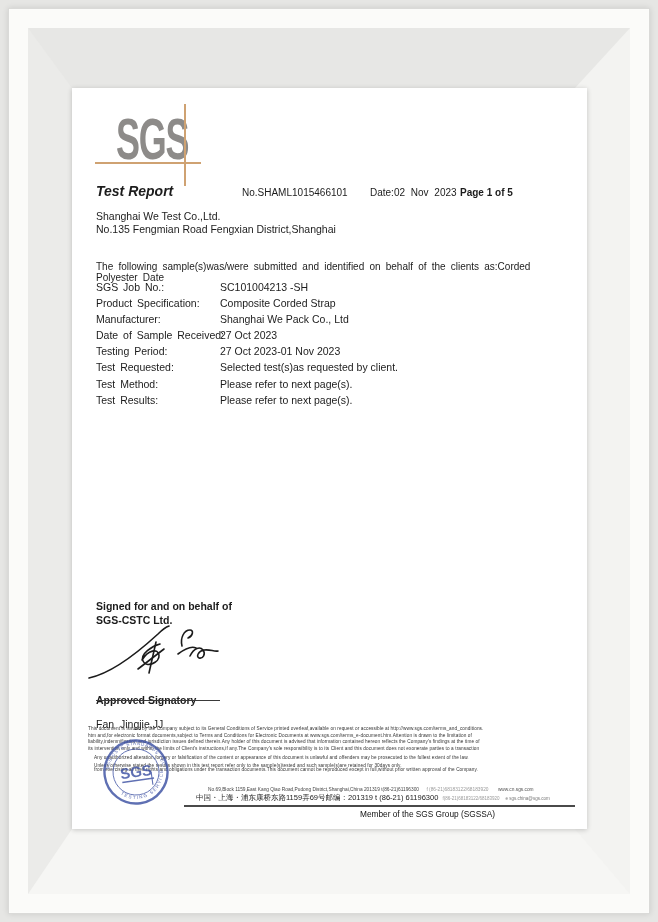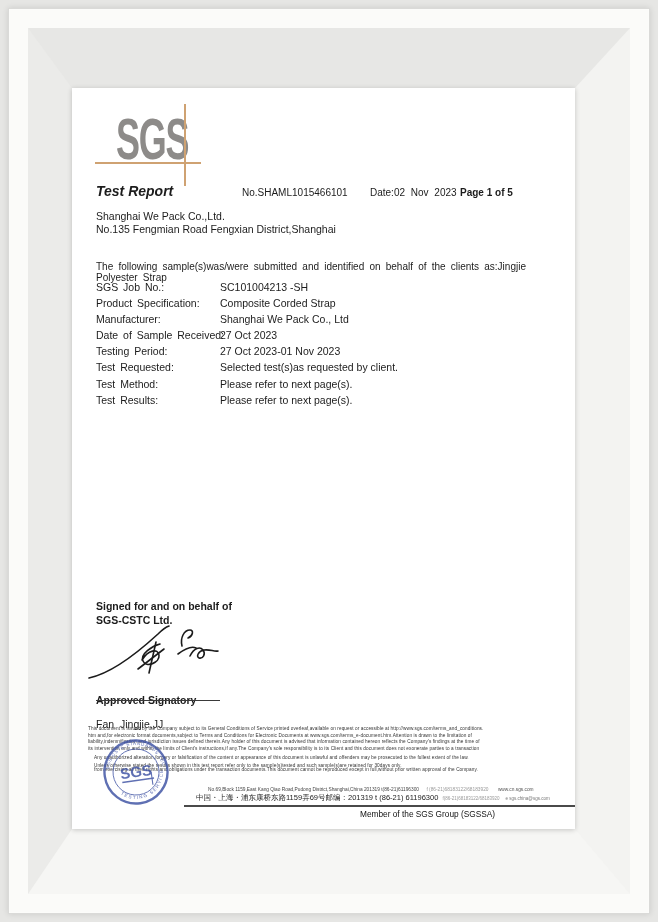--- a/index.html
+++ b/index.html
@@ -1,21 +1,21 @@
 <!DOCTYPE html>
 <html><head>
 <meta charset="utf-8">
 <title>Test Report</title>
 <style>
   html,body{margin:0;padding:0;}
   body{width:658px;height:922px;background:#e6e6e4;font-family:"Liberation Sans",sans-serif;position:relative;overflow:hidden;}
   .scene{position:absolute;inset:0;}
   .frame-face{position:absolute;inset:8px;background:#fbfbf9;border:1px solid #dadad8;box-shadow:0 0 6px rgba(0,0,0,0.12), inset 0 0 2px rgba(255,255,255,0.9);}
   .frame-bevel{position:absolute;left:28px;top:28px;right:28px;bottom:28px;border-style:solid;border-width:60px 55px 65px 44px;border-color:#e7e7e5 #f3f3f1 #f6f6f4 #ebebe9;}
-  .doc{position:absolute;left:72px;top:88px;width:503px;height:741px;background:#ffffff;box-shadow:0 1px 5px rgba(0,0,0,0.20);color:#1c1c1c;}
+  .doc{position:absolute;left:72px;top:88px;width:503px;height:741px;background:#ffffff;box-shadow:0 1px 5px rgba(0,0,0,0.20);color:#1c1c1c;padding-left:12px;}
   .abs{position:absolute;}
   
   .logo-letters{left:44px;top:26px;font-size:58px;line-height:50px;font-weight:700;color:#8d8b89;letter-spacing:-2px;transform:scaleX(0.62);transform-origin:left top;}
   .logo-hline{left:23px;top:74px;width:106px;height:2px;background:#cfa272;}
   .logo-vline{left:112px;top:16px;width:2px;height:82px;background:#cfa272;}
   
   .title{left:24px;top:95px;font-size:14px;font-weight:700;font-style:italic;}
   .repno{left:170px;top:99px;font-size:10px;}
   .date{left:298px;top:99px;font-size:10px;word-spacing:3px;}
   .page{left:388px;top:99px;font-size:10px;font-weight:700;}
@@ -61,24 +61,24 @@
 
     <div class="abs logo-letters">SGS</div>
     <div class="abs logo-hline"></div>
     <div class="abs logo-vline"></div>
 
     <div class="abs title">Test Report</div>
     <div class="abs repno">No.SHAML1015466101</div>
     <div class="abs date">Date:02 Nov 2023</div>
     <div class="abs page">Page 1 of 5</div>
 
-    <div class="abs client1">Shanghai We Pack Co.,Ltd.</div>
+    <div class="abs client1">Shanghai We Test Co.,Ltd.</div>
     <div class="abs client2">No.135 Fengmian Road Fengxian District,Shanghai</div>
 
-    <div class="abs sample">The following sample(s)was/were submitted and identified on behalf of the clients as:Jingjie Polyester Strap</div>
+    <div class="abs sample">The following sample(s)was/were submitted and identified on behalf of the clients as:Corded Polyester Date</div>
 
     <div class="abs frow" style="top:193px">
       <span class="flabel">SGS Job No.:</span>
       <span class="fvalue">SC101004213 -SH</span>
     </div>
     <div class="abs frow" style="top:209px">
       <span class="flabel">Product Specification:</span>
       <span class="fvalue">Composite Corded Strap</span>
     </div>
     <div class="abs frow" style="top:225px">

